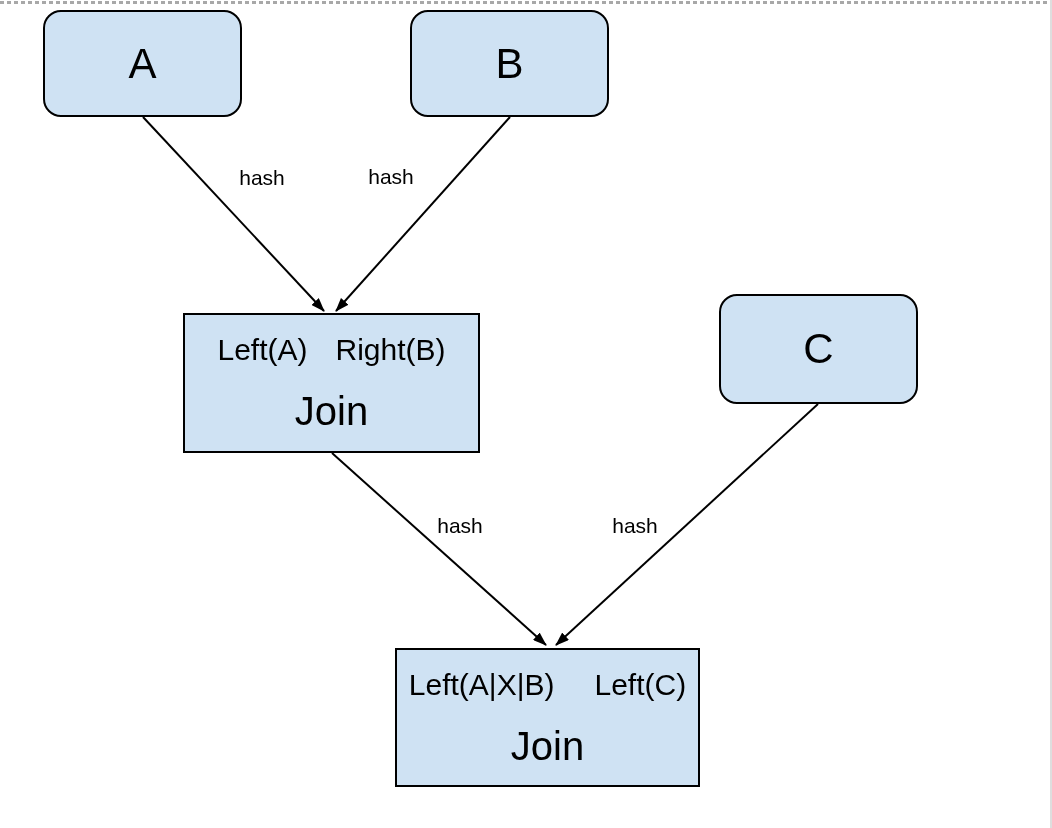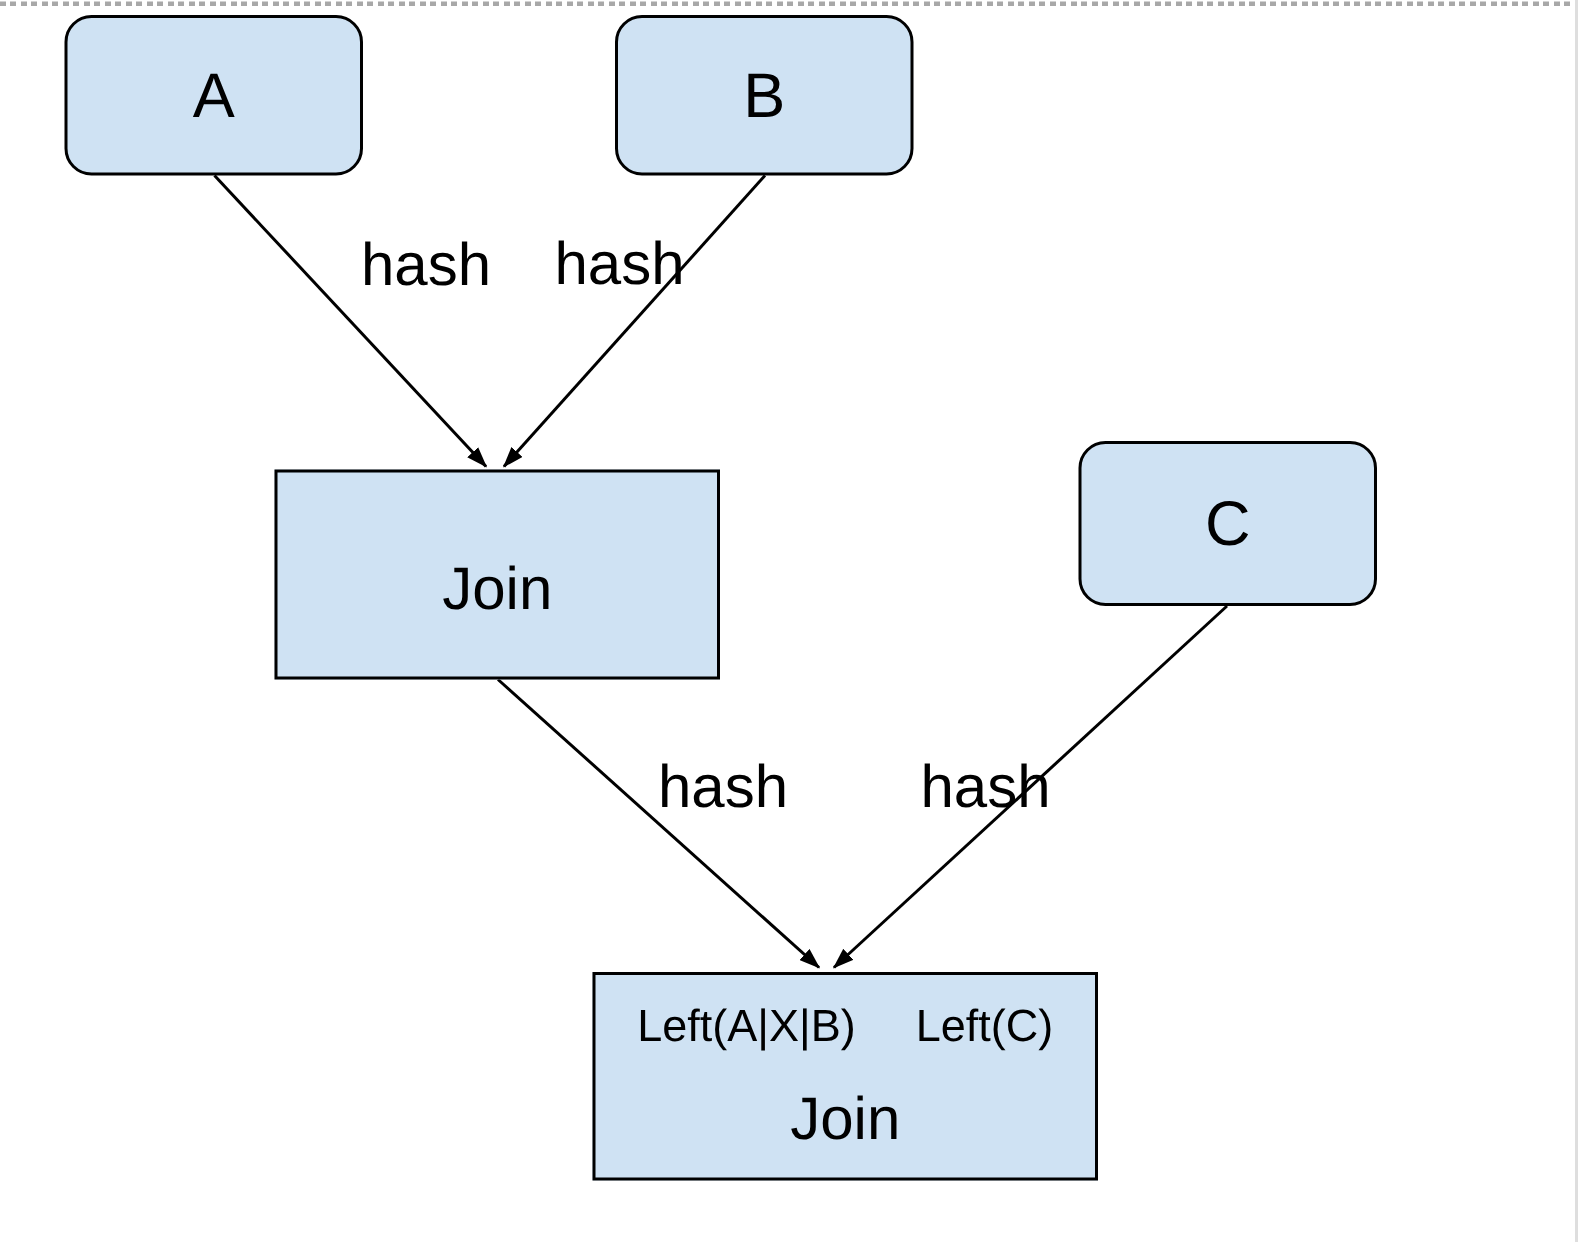--- a/index.html
+++ b/index.html
@@ -44,24 +44,23 @@
   .node-label{font-size:42px;line-height:1;}
 
   .join-node{flex-direction:column;row-gap:6px;}
   .join-sub{display:flex;align-items:baseline;font-size:30px;line-height:1;}
   .join-sub.gap-sm{column-gap:28px;}
   .join-sub.gap-lg{column-gap:40px;}
   .join-title{font-size:40px;line-height:1;margin-top:20px;}
 
   .edge-label{
     position:absolute;
-    font-size:40px;line-height:1;
+    font-size:21px;line-height:1;
     transform:translate(-50%,-50%);
     white-space:nowrap;
-    margin-left:22px;
   }
 </style>
 </head>
 <body>
 
 <div class="canvas">
 
   <div class="guide-top"></div>
   <div class="guide-right"></div>
 
@@ -83,24 +82,28 @@
 
   <div class="node rounded" style="left:410px;top:10px;width:199px;height:107px;">
     <span class="node-label">B</span>
   </div>
 
   <div class="node rounded" style="left:719px;top:294px;width:199px;height:110px;">
     <span class="node-label">C</span>
   </div>
 
   <div class="node join-node" style="left:183px;top:313px;width:297px;height:140px;">
+    <div class="join-sub gap-sm">
+      <span>Left(A)</span>
+      <span>Right(B)</span>
+    </div>
     <div class="join-title">Join</div>
   </div>
 
-  <div class="node join-node" style="left:395px;top:648px;width:337px;height:139px;">
+  <div class="node join-node" style="left:395px;top:648px;width:305px;height:139px;">
     <div class="join-sub gap-lg">
       <span>Left(A|X|B)</span>
       <span>Left(C)</span>
     </div>
     <div class="join-title">Join</div>
   </div>
 
   <div class="edge-label" style="left:262px;top:177px;">hash</div>
   <div class="edge-label" style="left:391px;top:176px;">hash</div>
   <div class="edge-label" style="left:460px;top:525px;">hash</div>

